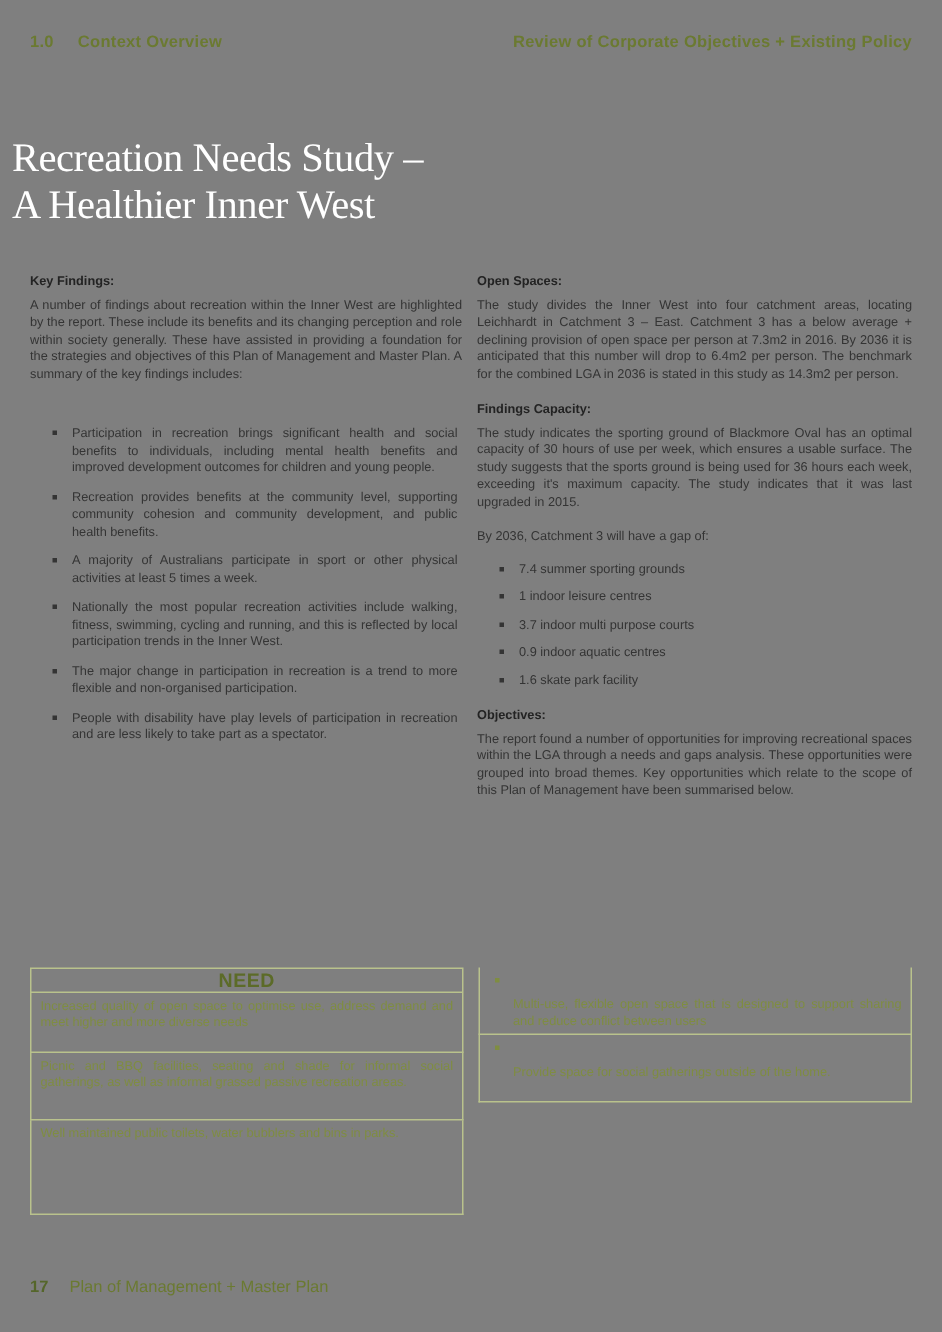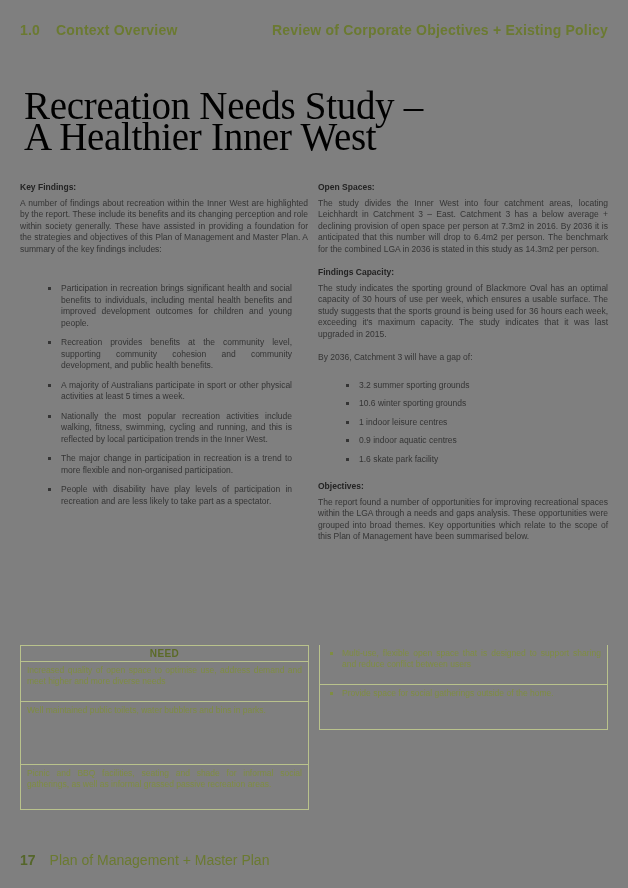--- a/index.html
+++ b/index.html
@@ -8,38 +8,38 @@
     width:628px;height:888px;
     background:#7f7f7f;
     font-family:"Liberation Sans", sans-serif;
     color:#333;
     overflow:hidden;
   }
   
   .doc-header{
     position:absolute;top:22px;left:20px;right:20px;
     display:flex;justify-content:space-between;
-    font-size:14px;font-weight:bold;color:#6b7a31;
+    font-size:11px;font-weight:bold;color:#6b7a31;
     letter-spacing:.2px;
   }
   .doc-header .sec-left{display:flex;gap:16px;}
   
   .doc-title{
-    position:absolute;top:90px;left:24px;right:20px;
+    position:absolute;top:90px;left:8px;right:20px;
     font-family:"Liberation Serif", serif;
-    font-size:39px;line-height:31px;
-    color:#000000;letter-spacing:-.3px;
+    font-size:27px;line-height:31px;
+    color:#ffffff;letter-spacing:-.3px;
   }
   
   .col{position:absolute;top:182px;font-size:8.5px;line-height:11.5px;}
   .col-left{left:20px;width:288px;}
   .col-right{left:318px;width:290px;}
   .sec-heading{font-weight:bold;color:#232323;margin:0 0 4px 0;font-size:8.5px;}
   .para{margin:0 0 10px 0;text-align:justify;color:#343434;}
-  .bullet-list{margin:16px;padding:0;list-style:none;}
+  .bullet-list{margin:3px;padding:0;list-style:none;}
   .bullet-list.big-gap{margin-top:28px;}
   .b-item{
     display:flex;margin:0 0 8px 0;color:#343434;
   }
   .b-item .marker{
     flex:0 0 auto;width:3px;height:3px;background:#343434;
     margin:4px 10px 0 12px;
   }
   .b-item .b-text{flex:1;text-align:justify;}
   .gap-list .b-item{margin-bottom:7px;}
@@ -50,41 +50,41 @@
     position:absolute;top:645px;left:20px;right:20px;
     display:flex;gap:10px;
     font-size:8.5px;line-height:11px;
   }
   .mini-table{flex:1;display:flex;flex-direction:column;}
   .t-head{
     border:1px solid #b9c28c;
     min-height:15px;
     display:flex;align-items:center;justify-content:center;
     font-weight:bold;color:#5c6b28;letter-spacing:.4px;
-    font-size:10px;
+    font-size:13px;
   }
   .t-row{
     border:1px solid #b9c28c;border-top:none;
     padding:3px 6px;color:#7f8d41;
     box-sizing:border-box;
   }
   .t-row.r1{min-height:40px;}
   .t-row.r2{min-height:63px;}
   .t-row.r3{min-height:45px;}
   .t-need{text-align:justify;}
   .t-opp{display:flex;}
   .t-opp .marker{
     flex:0 0 auto;width:3px;height:3px;background:#7f8d41;
     margin:4px 9px 0 4px;
   }
-  .t-opp .b-text{flex:1;text-align:justify;}
+  .t-opp .b-text{flex:1;text-align:justify;margin-top:16px;}
   
   .doc-footer{
     position:absolute;top:852px;left:20px;
-    font-size:14px;color:#6b7a31;display:flex;gap:14px;
+    font-size:11px;color:#6b7a31;display:flex;gap:14px;
   }
   .doc-footer .pg{font-weight:bold;color:#55662a;}
 </style>
 </head>
 <body>
 
 <div class="page">
 
   <div class="doc-header">
     <div class="sec-left">
@@ -133,50 +133,50 @@
   <div class="col col-right">
     <p class="sec-heading">Open Spaces:</p>
     <p class="para">The study divides the Inner West into four catchment areas, locating Leichhardt in Catchment 3 – East. Catchment 3 has a below average + declining provision of open space per person at 7.3m2 in 2016. By 2036 it is anticipated that this number will drop to 6.4m2 per person. The benchmark for the combined LGA in 2036 is stated in this study as 14.3m2 per person.</p>
 
     <p class="sec-heading sub-gap">Findings Capacity:</p>
     <p class="para">The study indicates the sporting ground of Blackmore Oval has an optimal capacity of 30 hours of use per week, which ensures a usable surface. The study suggests that the sports ground is being used for 36 hours each week, exceeding it's maximum capacity. The study indicates that it was last upgraded in 2015.</p>
     <p class="para sub-gap">By 2036, Catchment 3 will have a gap of:</p>
     <ul class="bullet-list gap-list">
       <li class="b-item">
           <span class="marker"></span>
-          <span class="b-text">3.2 summer sporting grounds</span>
-        </li>
-      <li class="b-item">
-          <span class="marker"></span>
-          <span class="b-text">10.6 winter sporting grounds</span>
+          <span class="b-text">7.4 summer sporting grounds</span>
         </li>
       <li class="b-item">
           <span class="marker"></span>
           <span class="b-text">1 indoor leisure centres</span>
+        </li>
+      <li class="b-item">
+          <span class="marker"></span>
+          <span class="b-text">3.7 indoor multi purpose courts</span>
         </li>
       <li class="b-item">
           <span class="marker"></span>
           <span class="b-text">0.9 indoor aquatic centres</span>
         </li>
       <li class="b-item">
           <span class="marker"></span>
           <span class="b-text">1.6 skate park facility</span>
         </li>
     </ul>
 
     <p class="sec-heading sub-gap">Objectives:</p>
     <p class="para">The report found a number of opportunities for improving recreational spaces within the LGA through a needs and gaps analysis. These opportunities were grouped into broad themes. Key opportunities which relate to the scope of this Plan of Management have been summarised below.</p>
   </div>
 
   <div class="tables">
     <div class="mini-table">
       <div class="t-head">NEED</div>
       <div class="t-row r1 t-need">Increased quality of open space to optimise use, address demand and meet higher and more diverse needs</div>
+      <div class="t-row r3 t-need">Picnic and BBQ facilities, seating and shade for informal social gatherings, as well as informal grassed passive recreation areas.</div>
       <div class="t-row r2 t-need">Well maintained public toilets, water bubblers and bins in parks.</div>
-      <div class="t-row r3 t-need">Picnic and BBQ facilities, seating and shade for informal social gatherings, as well as informal grassed passive recreation areas.</div>
     </div>
     <div class="mini-table">
       <div class="t-row r1 t-opp">
           <span class="marker"></span>
           <span class="b-text">Multi-use, flexible open space that is designed to support sharing and reduce conflict between users</span>
         </div>
       <div class="t-row r3 t-opp">
           <span class="marker"></span>
           <span class="b-text">Provide space for social gatherings outside of the home.</span>
         </div>

